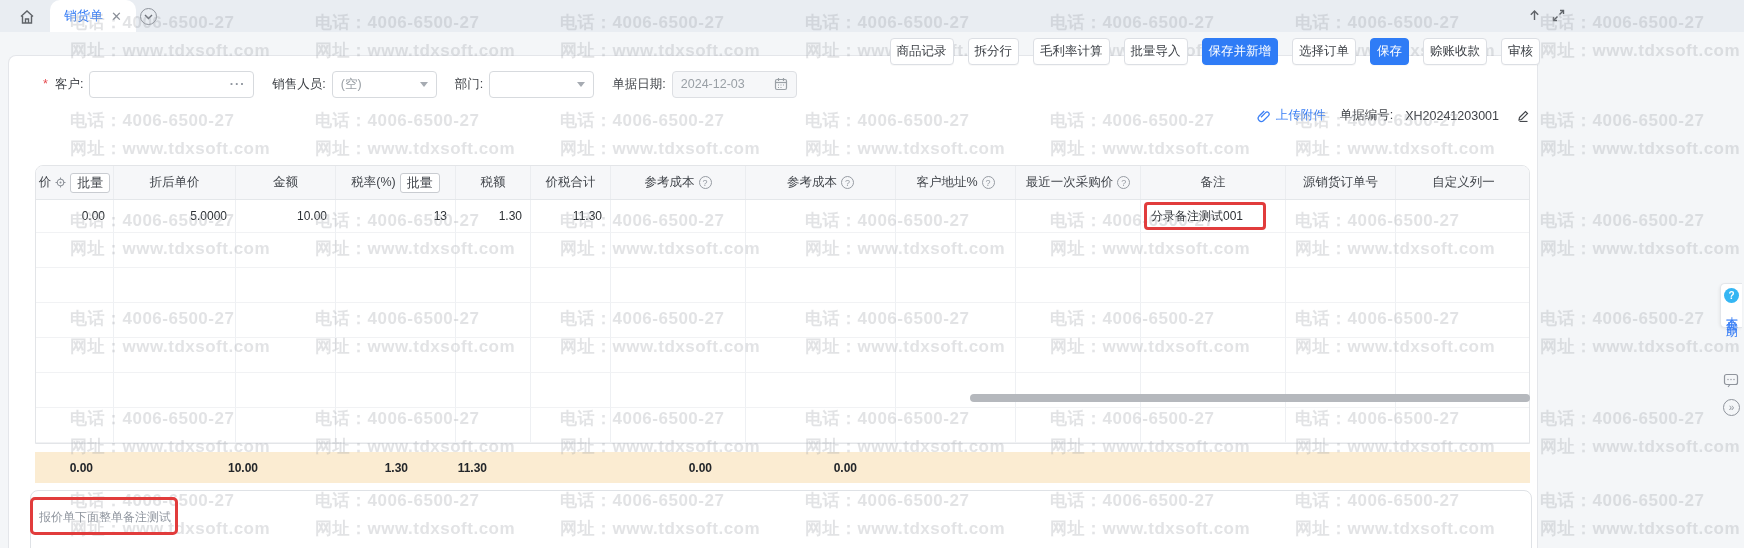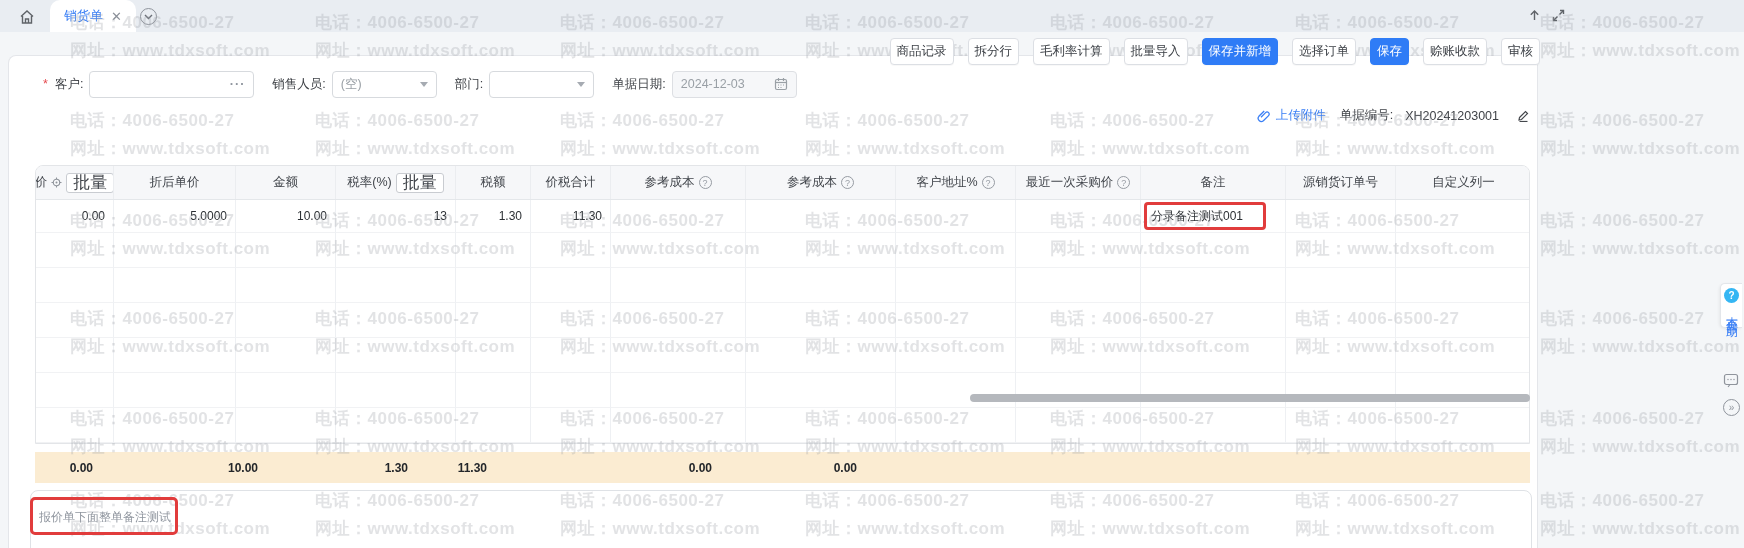--- a/index.html
+++ b/index.html
@@ -45,21 +45,21 @@
 
   
   .grid { position:absolute; left:35px; top:165px; width:1495px; border:1px solid #e3e5e8; border-radius:8px 8px 0 0; overflow:hidden; background:#fff; }
   .trow { display:grid; grid-template-columns:78px 122px 100px 120px 75px 80px 135px 150px 120px 125px 145px 110px 135px; }
   .thead { background:#f6f7f9; border-bottom:1px solid #e4e7ea; }
   .thead .tcell { height:33px; display:flex; align-items:center; justify-content:center; font-size:12.5px; color:#41454b; gap:4px; border-right:1px solid #ebedf0; overflow:hidden; white-space:nowrap; }
   .tbody .tcell { height:33px; border-right:1px solid #eef0f3; border-bottom:1px solid #f1f2f4; font-size:12px; color:#2b2f33; display:flex; align-items:center; position:relative; }
   .tbody .trow.empty .tcell { height:35px; }
   .tcell.num { justify-content:flex-end; padding-right:8px; }
   .tcell:last-child { border-right:none; }
-  .mini-btn { height:20px; padding:0 6px; border:1px solid #c9ccd1; border-radius:3px; background:#fff; font-size:17px; color:#41454b; display:flex; align-items:center; cursor:pointer; }
+  .mini-btn { height:20px; padding:0 6px; border:1px solid #c9ccd1; border-radius:3px; background:#fff; font-size:13px; color:#41454b; display:flex; align-items:center; cursor:pointer; }
   .help-ic { width:13px; height:13px; border:1px solid #979ca3; border-radius:50%; color:#979ca3; font-size:9px; display:inline-flex; align-items:center; justify-content:center; flex:0 0 auto; cursor:pointer; }
   .remark-cell { padding-left:10px; }
   .remark-hl { position:absolute; left:3px; top:2px; width:122px; height:28px; border:3px solid #e13c3c; border-radius:4px; z-index:60; pointer-events:none; }
 
   
   .hscroll { position:absolute; left:970px; top:394px; width:560px; height:8px; border-radius:4px; background:#b5b8bd; z-index:20; cursor:pointer; }
 
   
   .totals { position:absolute; left:35px; top:452px; width:1495px; height:31px; background:#fbecd2; z-index:4; }
   .tot { position:absolute; top:0; height:31px; display:flex; align-items:center; justify-content:flex-end; font-size:12px; font-weight:bold; color:#23262a; }

